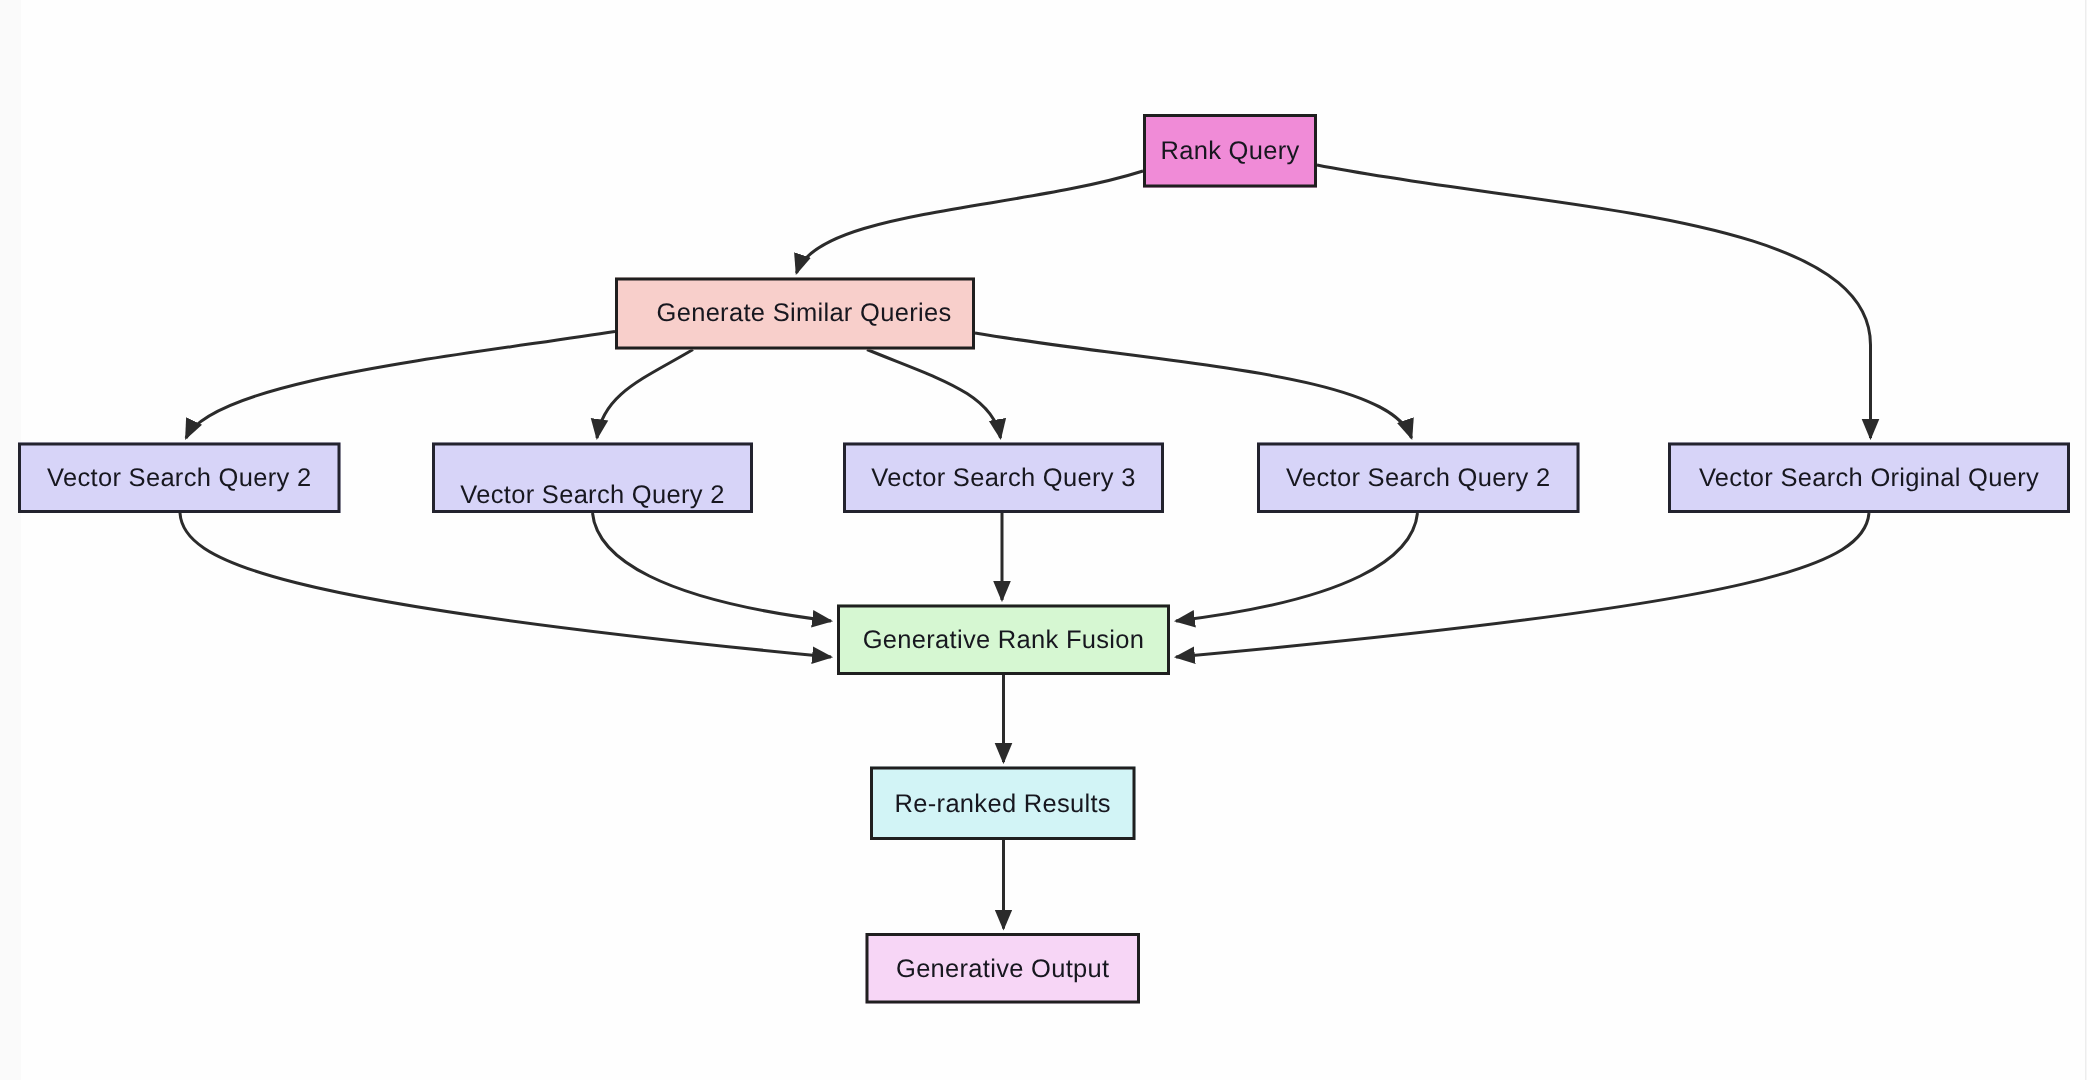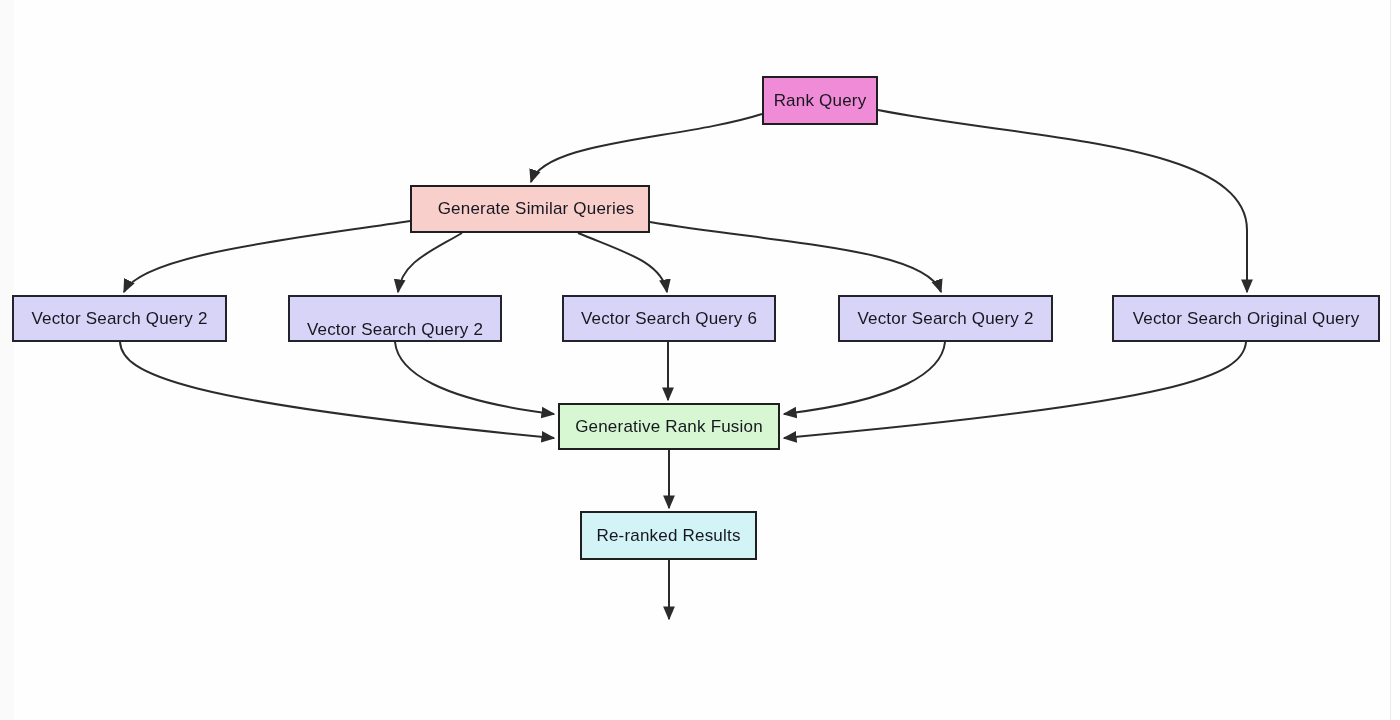--- a/index.html
+++ b/index.html
@@ -97,33 +97,36 @@
 
   <div class="node n-vec" style="left:12px; top:295px; width:215px; height:47px;">
     <span>Vector Search Query 2</span>
   </div>
 
   <div class="node n-vec" style="left:288px; top:295px; width:214px; height:47px;align-items:flex-end;">
     <span>Vector Search Query 2</span>
   </div>
 
   <div class="node n-vec" style="left:562px; top:295px; width:214px; height:47px;">
-    <span>Vector Search Query 6</span>
+    <span>Vector Search Query 3</span>
   </div>
 
   <div class="node n-vec" style="left:838px; top:295px; width:215px; height:47px;">
     <span>Vector Search Query 2</span>
   </div>
 
   <div class="node n-vec" style="left:1112px; top:295px; width:268px; height:47px;justify-content:center;">
     <span>Vector Search Original Query</span>
   </div>
 
   <div class="node n-rrf" style="left:558px; top:403px; width:222px; height:47px;">
     <span>Generative Rank Fusion</span>
   </div>
 
   <div class="node n-rr" style="left:580px; top:511px; width:177px; height:49px;">
     <span>Re-ranked Results</span>
   </div>
 
+  <div class="node n-go" style="left:577px; top:622px; width:183px; height:47px;">
+    <span>Generative Output</span>
+  </div>
 
 </div>
 
 </body></html>

